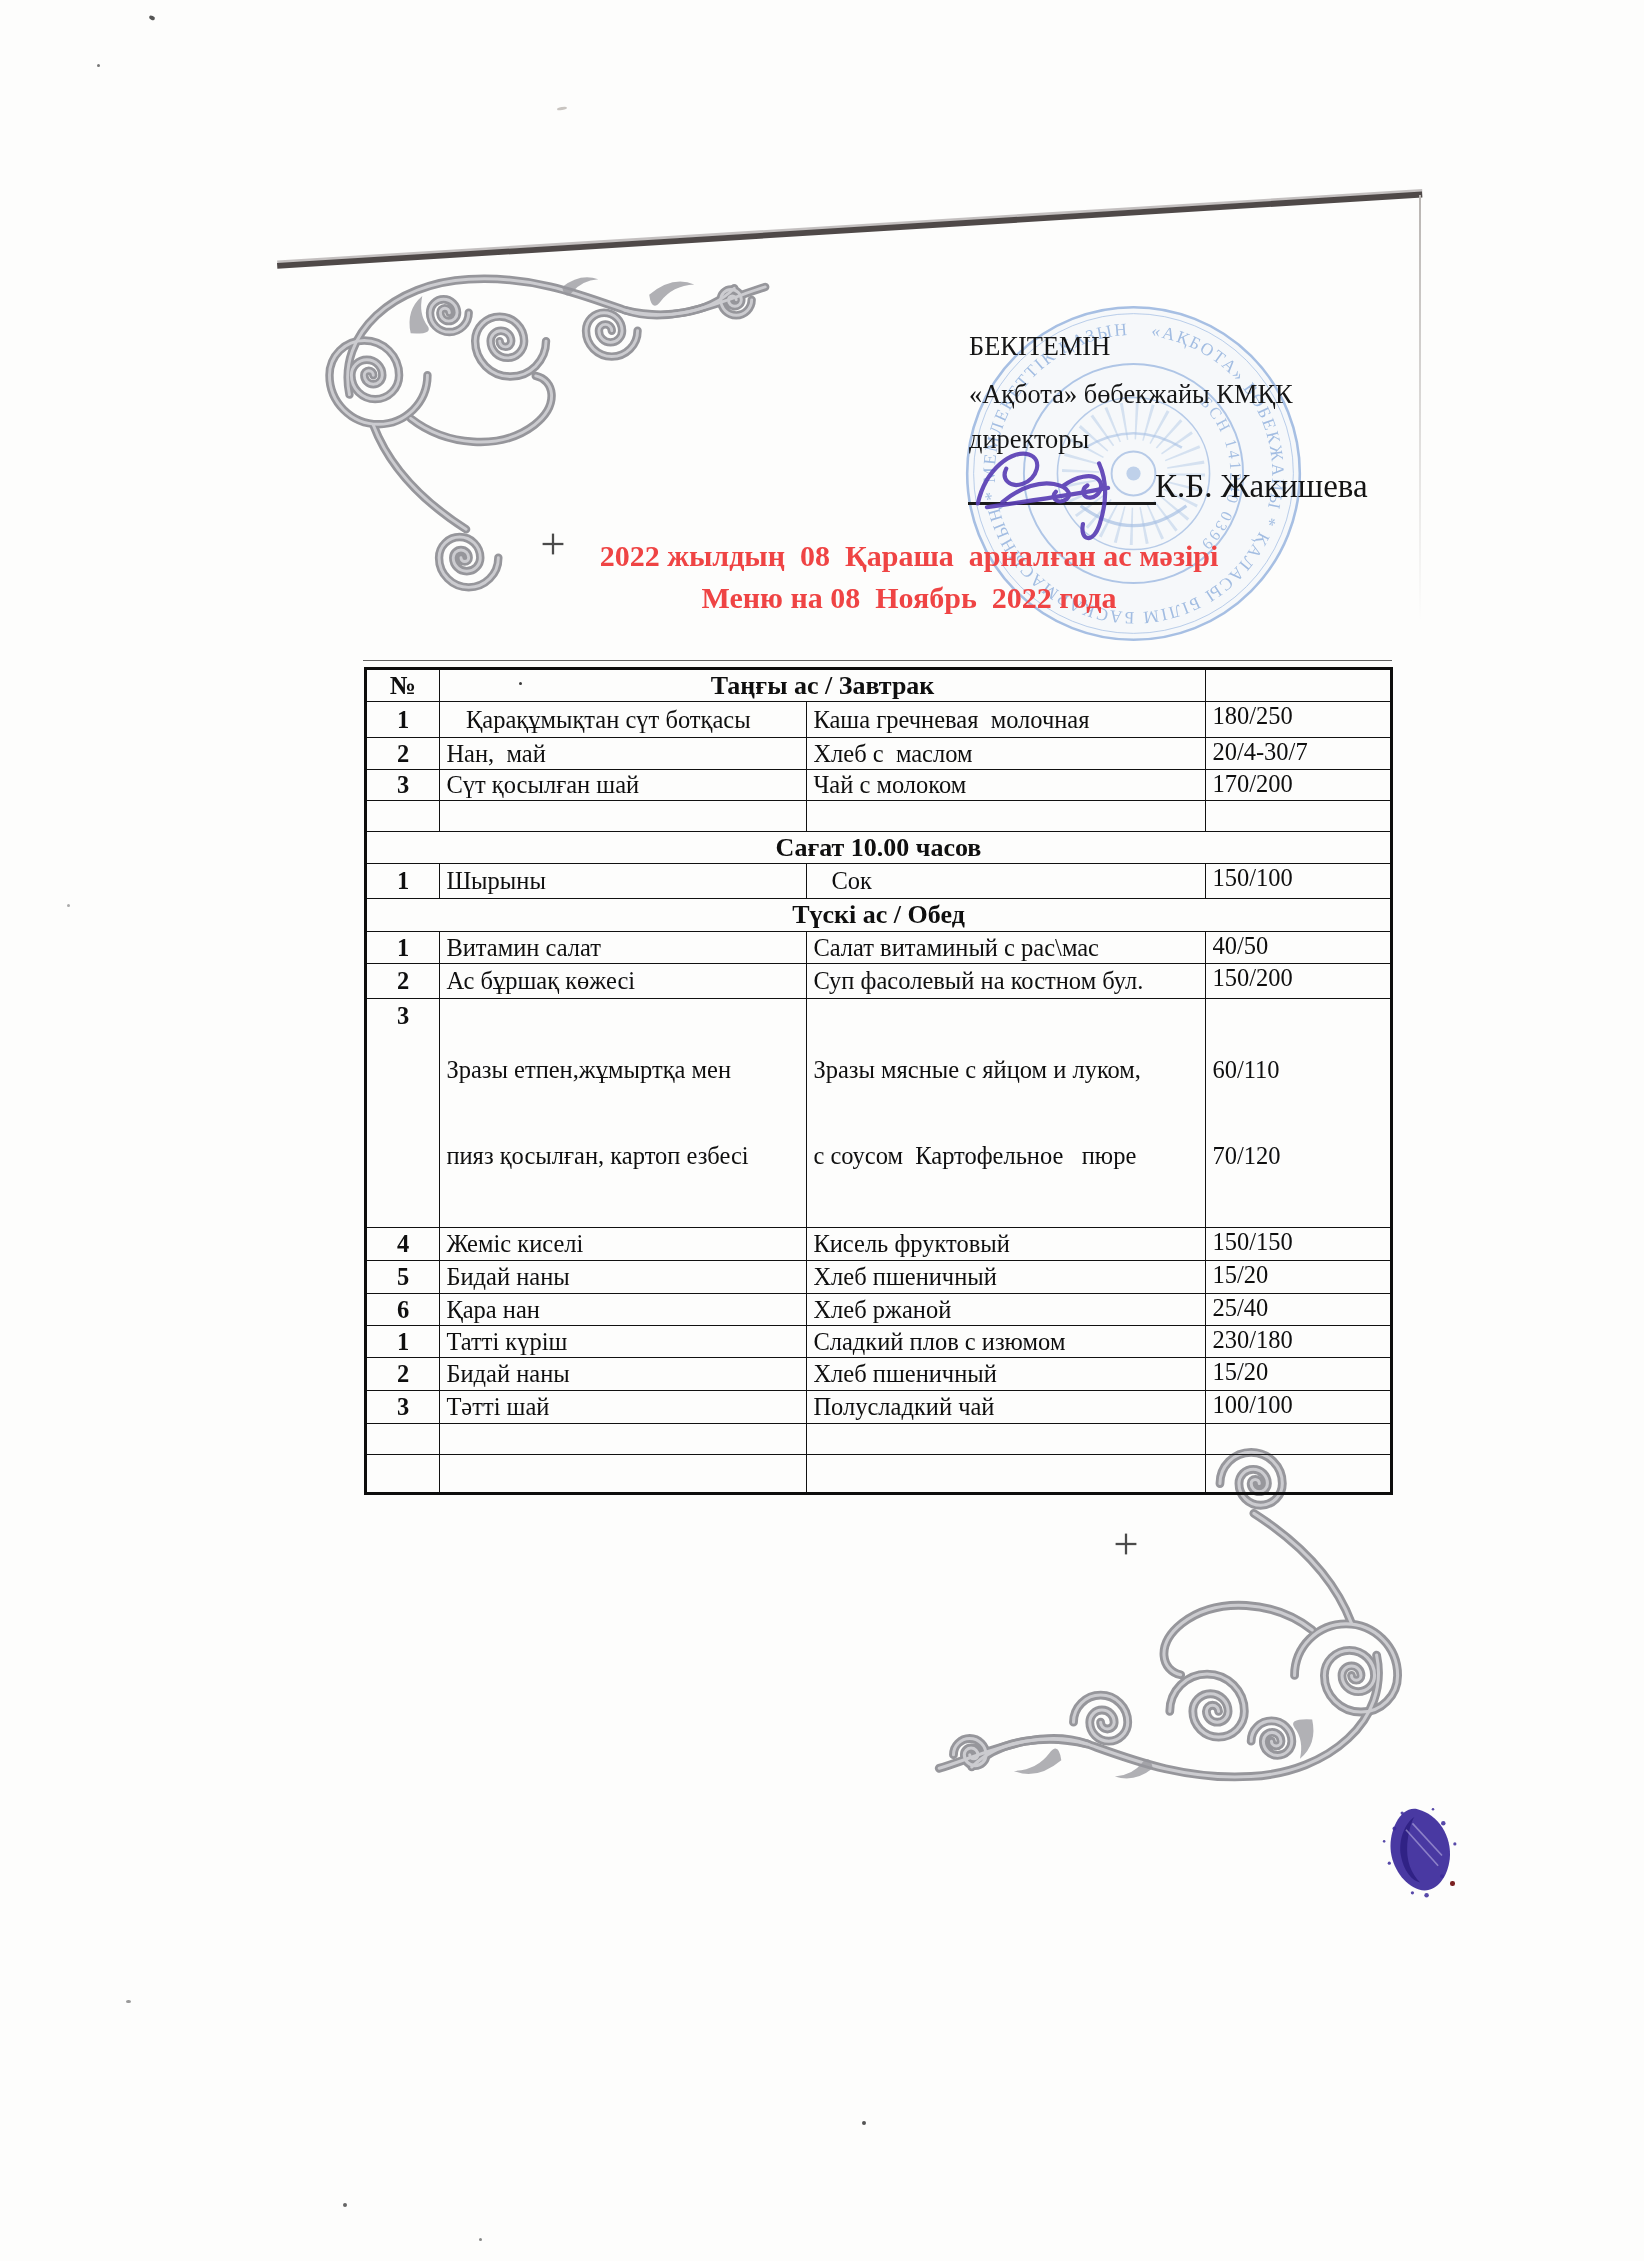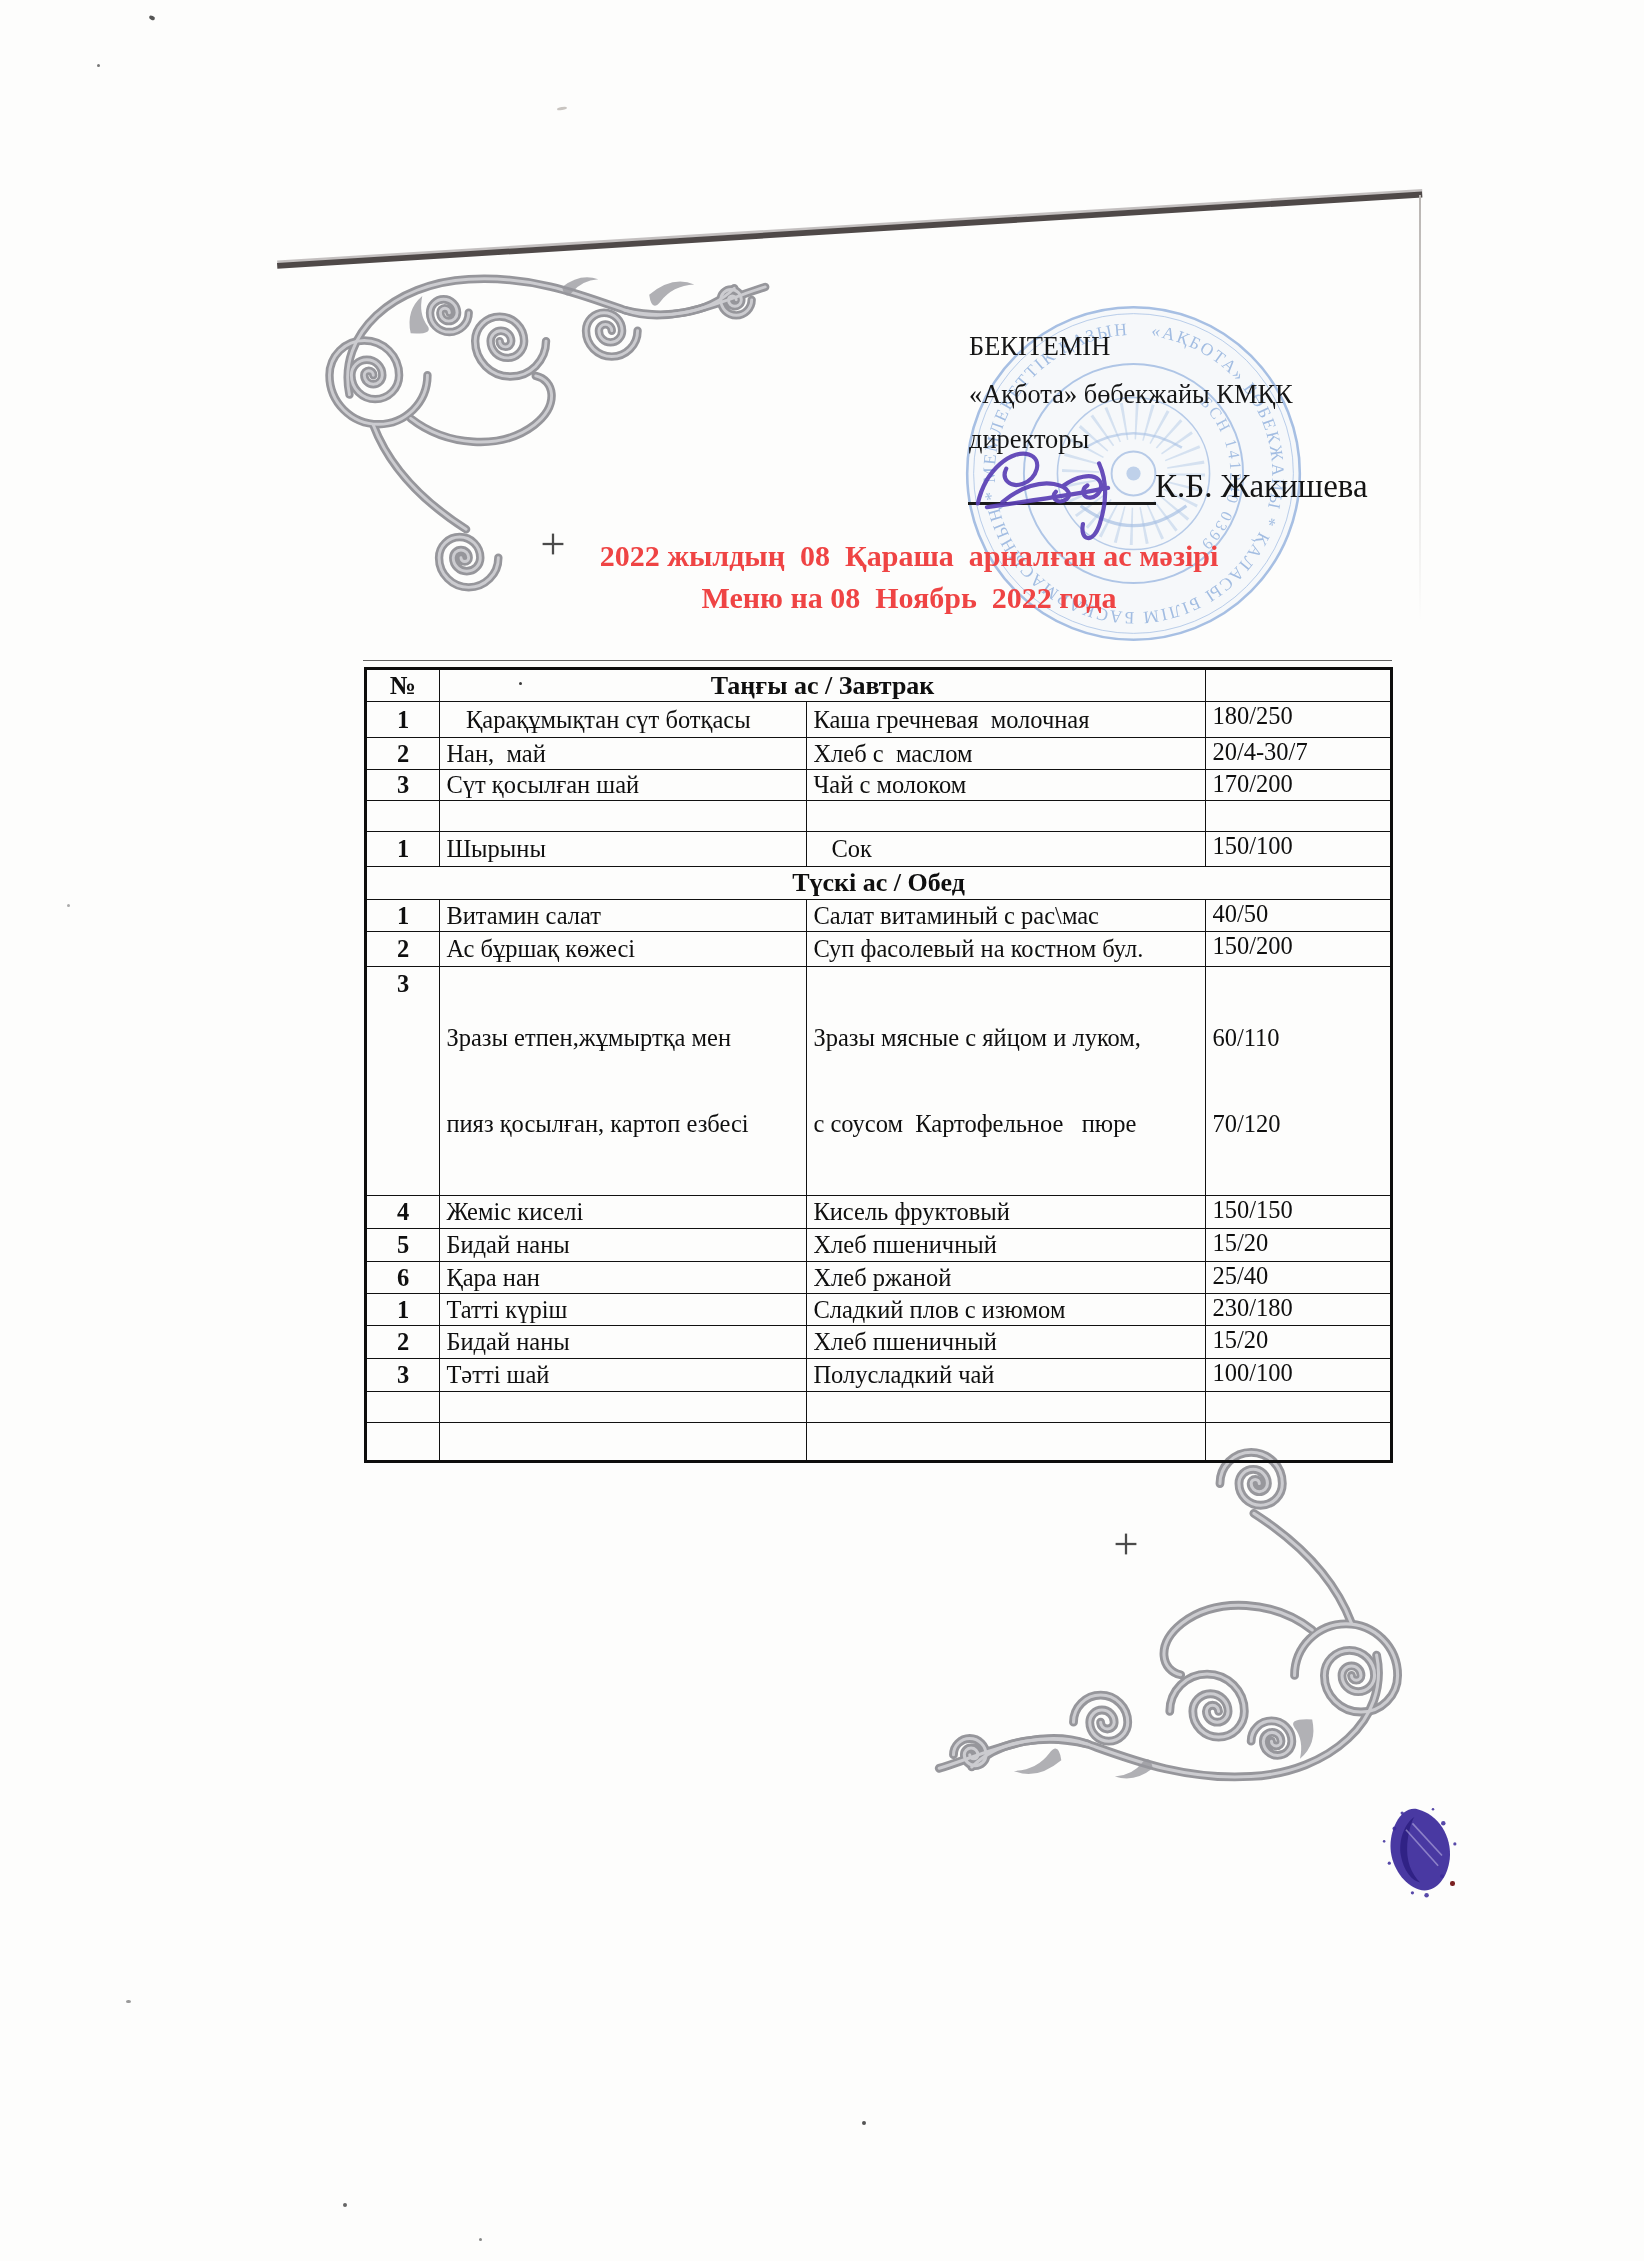--- a/index.html
+++ b/index.html
@@ -154,20 +154,23 @@
       <td class="c-kk">Сүт қосылған шай</td>
       <td class="c-ru">Чай с молоком</td>
       <td class="c-portion">170/200</td>
     </tr>
     <tr style="height:31px">
       <td></td>
           <td></td>
           <td></td>
           <td></td>
     </tr>
+    <tr class="row-section" style="height:32px">
+      <td colspan="4">Сағат 10.00 часов</td>
+    </tr>
     <tr style="height:35px">
       <td class="c-num">1</td>
       <td class="c-kk">Шырыны</td>
       <td class="c-ru" style="padding-left:24.5px">Сок</td>
       <td class="c-portion">150/100</td>
     </tr>
     <tr class="row-section" style="height:33px">
       <td colspan="4">Түскі ас / Обед</td>
     </tr>
     <tr style="height:32px">

